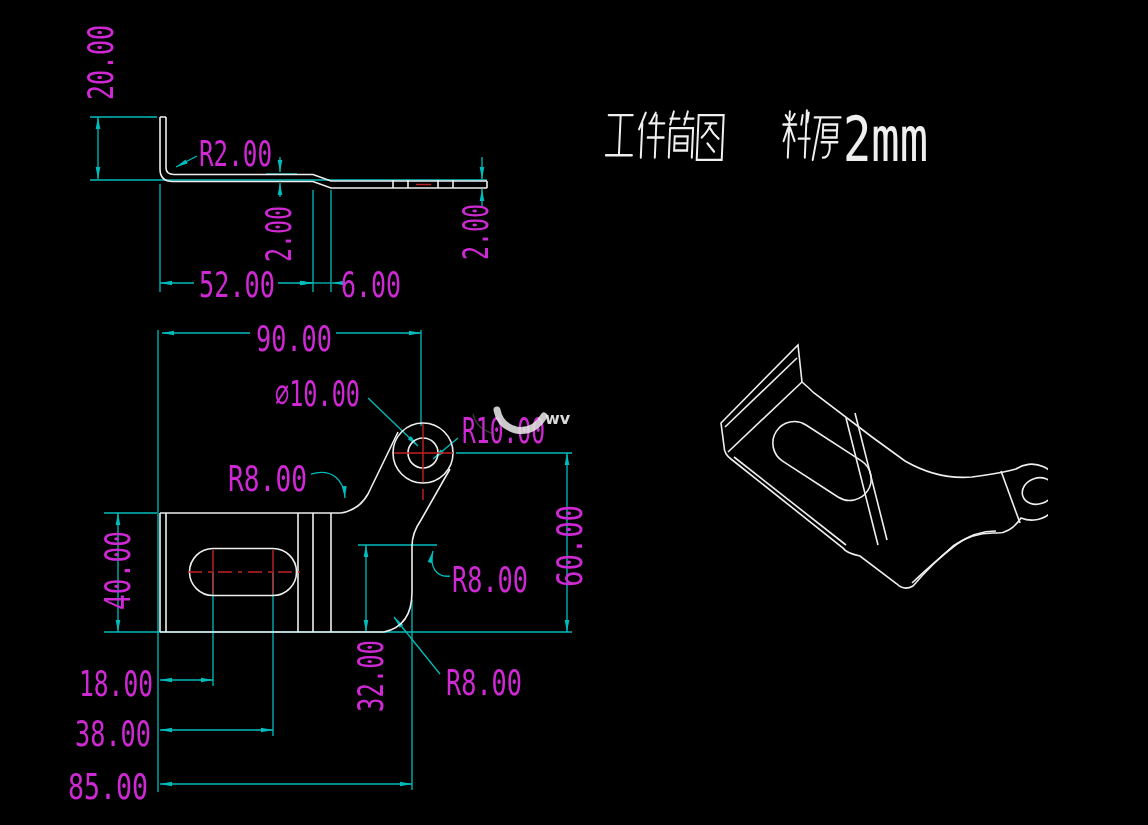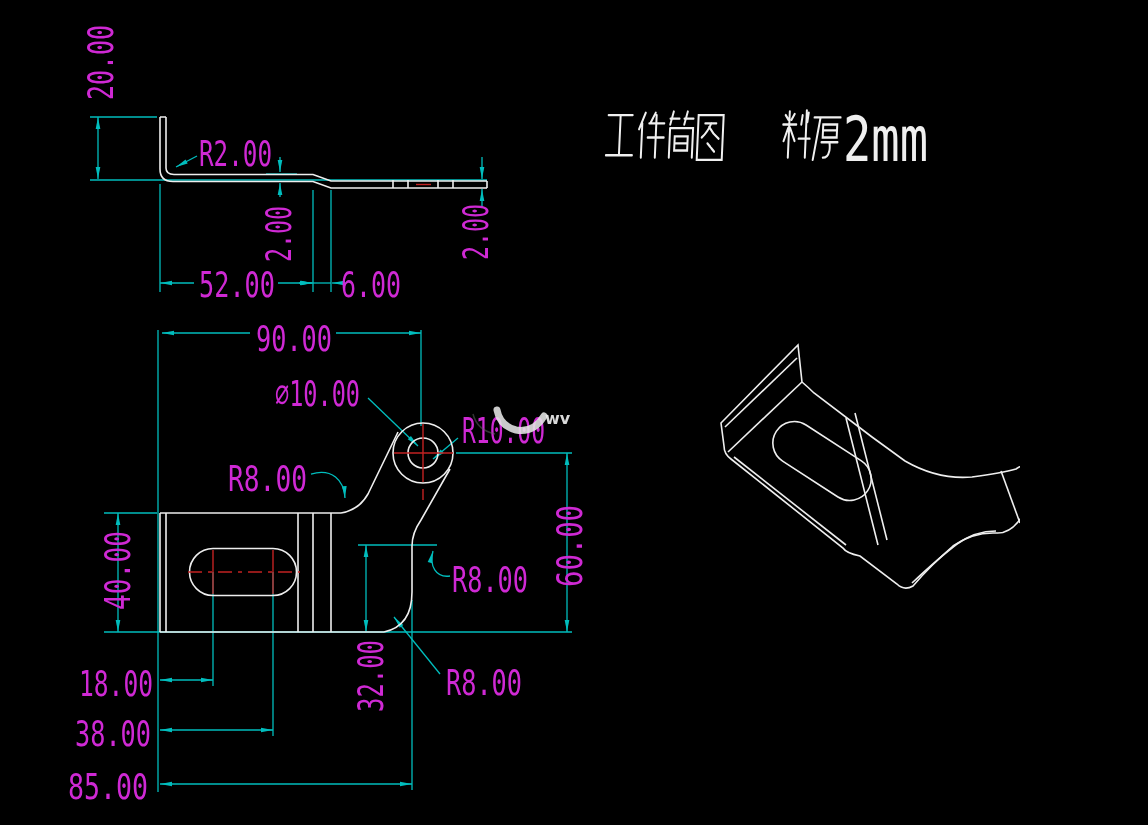--- a/index.html
+++ b/index.html
@@ -1,17 +1,17 @@
 <!DOCTYPE html>
 <html><head>
 <meta charset="utf-8">
 <style>
   html,body{margin:0;padding:0;background:#000;}
   .stage{position:relative;width:1020px;height:825px;background:#000;overflow:hidden;
-         font-family:"DejaVu Sans Mono", monospace;}
+         font-family:"DejaVu Sans Mono", monospace;padding-left:28px;}
   svg{position:absolute;left:0;top:0;}
   text{font-family:"DejaVu Sans Mono", monospace;}
   .dimtxt{fill:#cf29d4;font-size:36px;}
 </style>
 </head>
 <body>
 
 <div class="stage">
 <svg width="1148" height="825" viewBox="0 0 1148 825">
   <defs>

